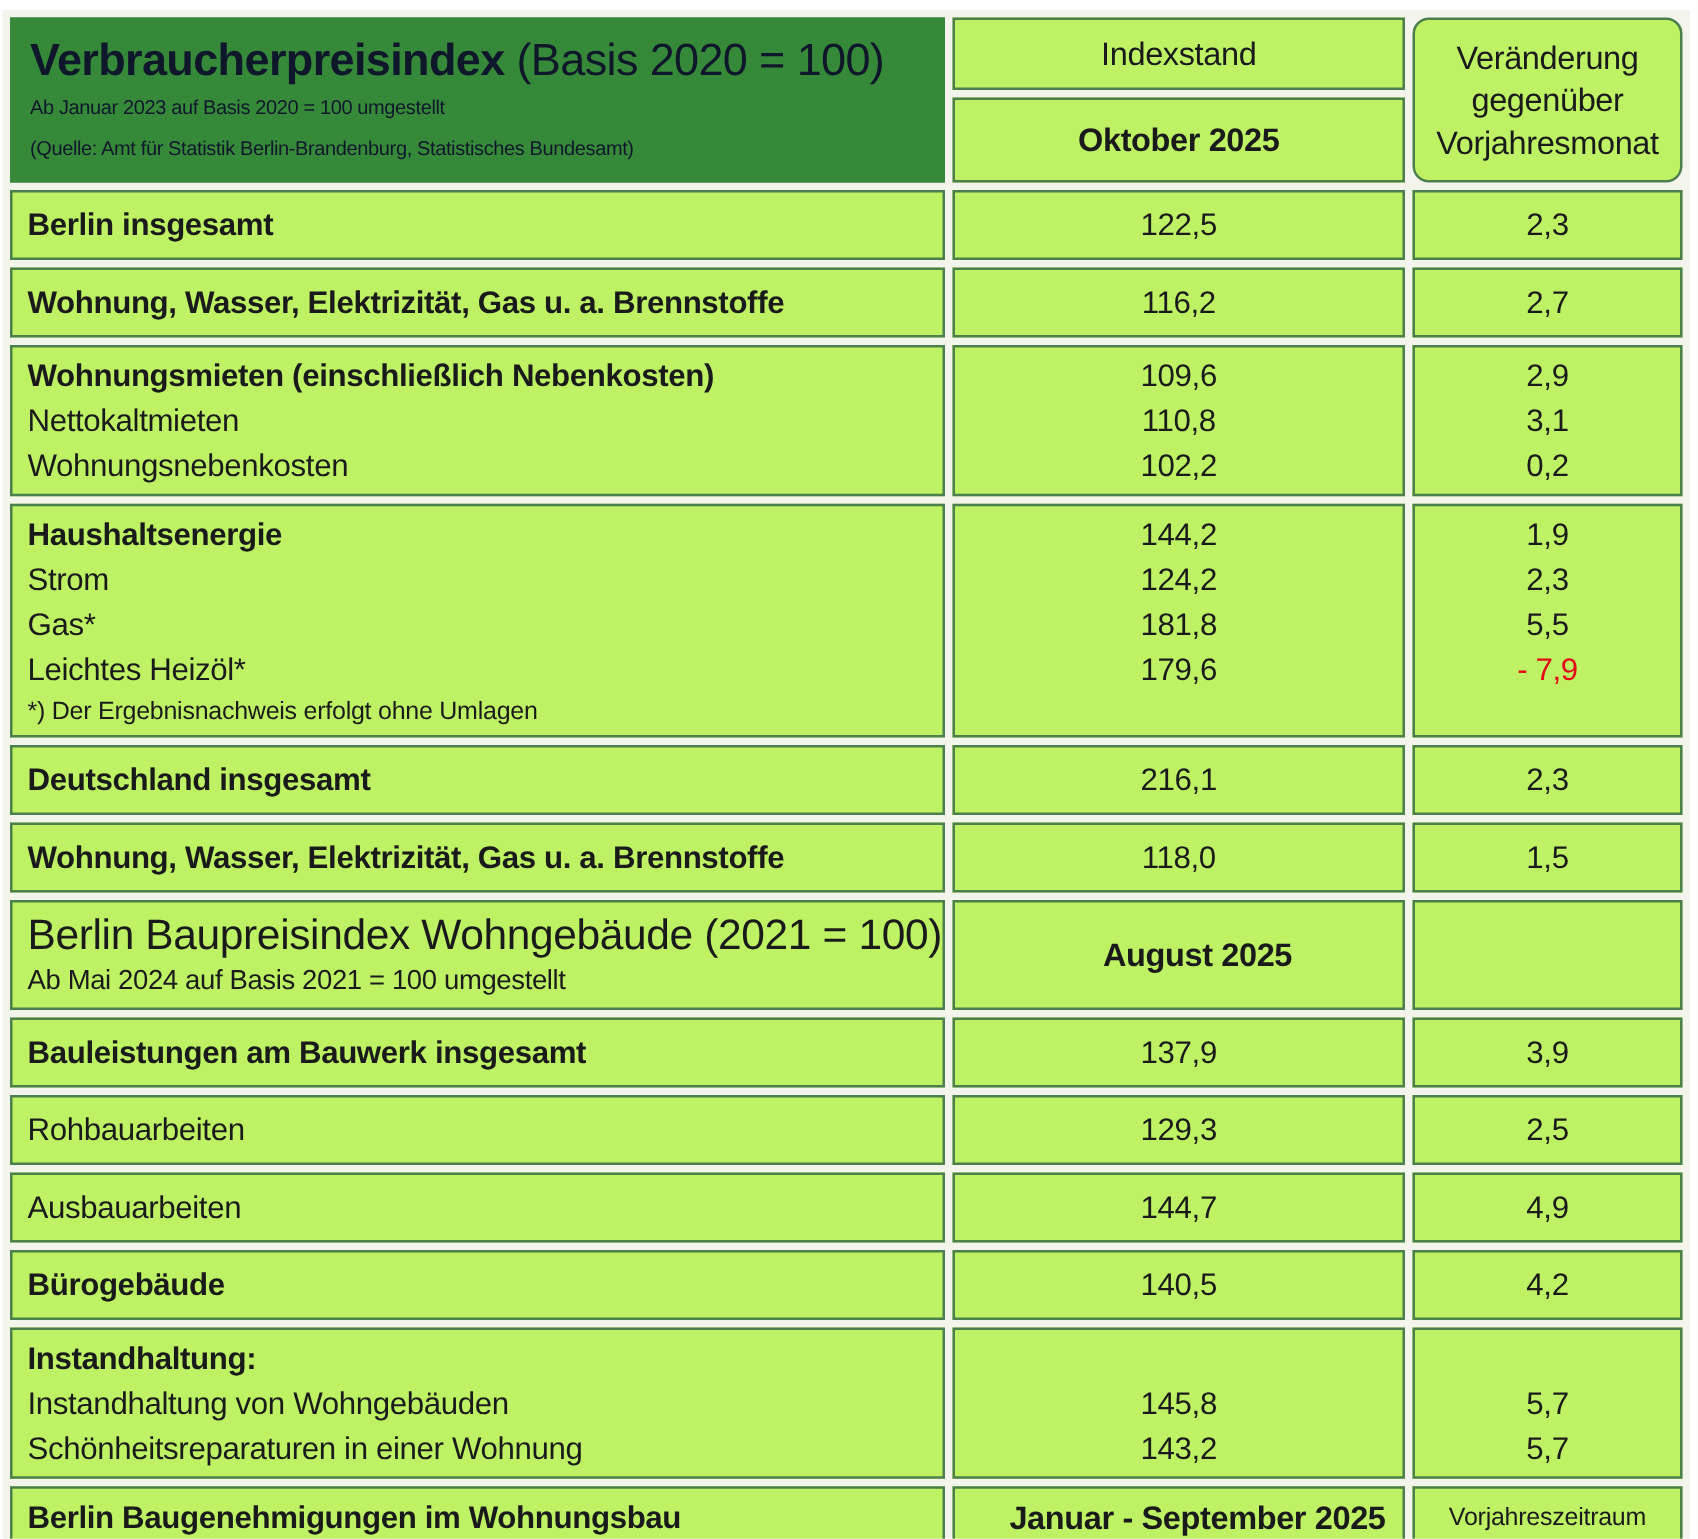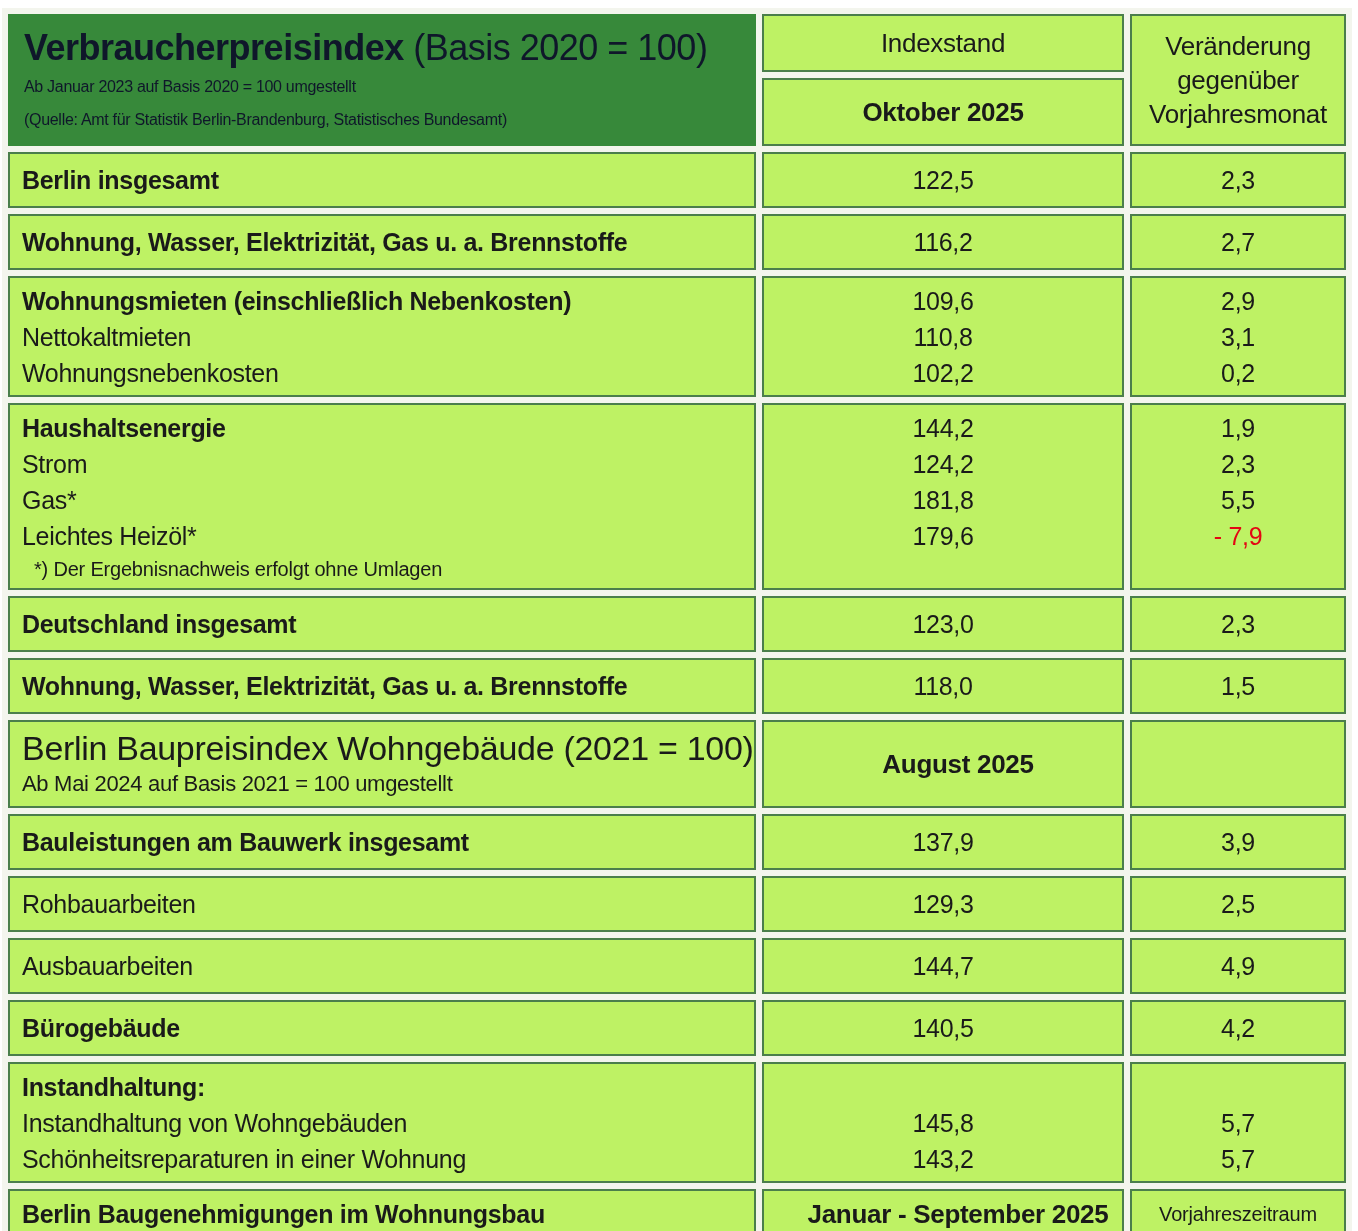--- a/index.html
+++ b/index.html
@@ -45,30 +45,30 @@
     vertical-align: top;
   }
   .gh-title { font-size: 36px; font-weight: 700; letter-spacing: -0.5px; line-height: 44px; }
   .gh-title .normal { font-weight: 400; }
   .gh-sub { font-size: 16px; font-weight: 400; line-height: 33px; letter-spacing: -0.3px; }
   
   td.hcell { text-align: center; font-size: 26px; }
   td.hcell.b { font-weight: 700; }
   td.h-index  { height: 54px; }
   td.h-month  { height: 63px; }
-  td.h-change { line-height: 34px; }
+  td.h-change { line-height: 34px; border-radius: 13px; }
   
   td.lbl { text-align: left; padding-left: 12px; }
   td.num { text-align: center; }
   .b { font-weight: 700; }
   tr.r48 td { height: 56px; }
   tr.r50 td { height: 50px; }
   td.top { vertical-align: top; padding-top: 5px; padding-bottom: 4px; }
   .line { min-height: 36px; line-height: 36px; white-space: nowrap; }
-  .footnote { font-size: 20px; line-height: 30px; letter-spacing: -0.2px; margin-left: 12px; }
+  .footnote { font-size: 20px; line-height: 30px; letter-spacing: -0.2px; }
   .neg { color: #e30613; }
   .sec-title { font-size: 34px; font-weight: 400; line-height: 40px; white-space: nowrap; }
   .sec-sub { font-size: 22px; line-height: 32px; white-space: nowrap; }
   td.sec-period { font-weight: 700; font-size: 26px; padding-left: 40px; }
   td.small-b { font-weight: 400; font-size: 20px; letter-spacing: -0.2px; }
 </style>
 </head>
 <body>
 
 <div class="page">
@@ -140,21 +140,21 @@
       <td class="num top">
         <div class="line">1,9</div>
         <div class="line">2,3</div>
         <div class="line">5,5</div>
         <div class="line neg">- 7,9</div>
       </td>
     </tr>
 
     <tr class="r48">
       <td class="lbl b">Deutschland insgesamt</td>
-      <td class="num">123,0</td>
+      <td class="num">216,1</td>
       <td class="num">2,3</td>
     </tr>
 
     <tr class="r48">
       <td class="lbl b">Wohnung, Wasser, Elektrizität, Gas u. a. Brennstoffe</td>
       <td class="num">118,0</td>
       <td class="num">1,5</td>
     </tr>
 
     <tr>

